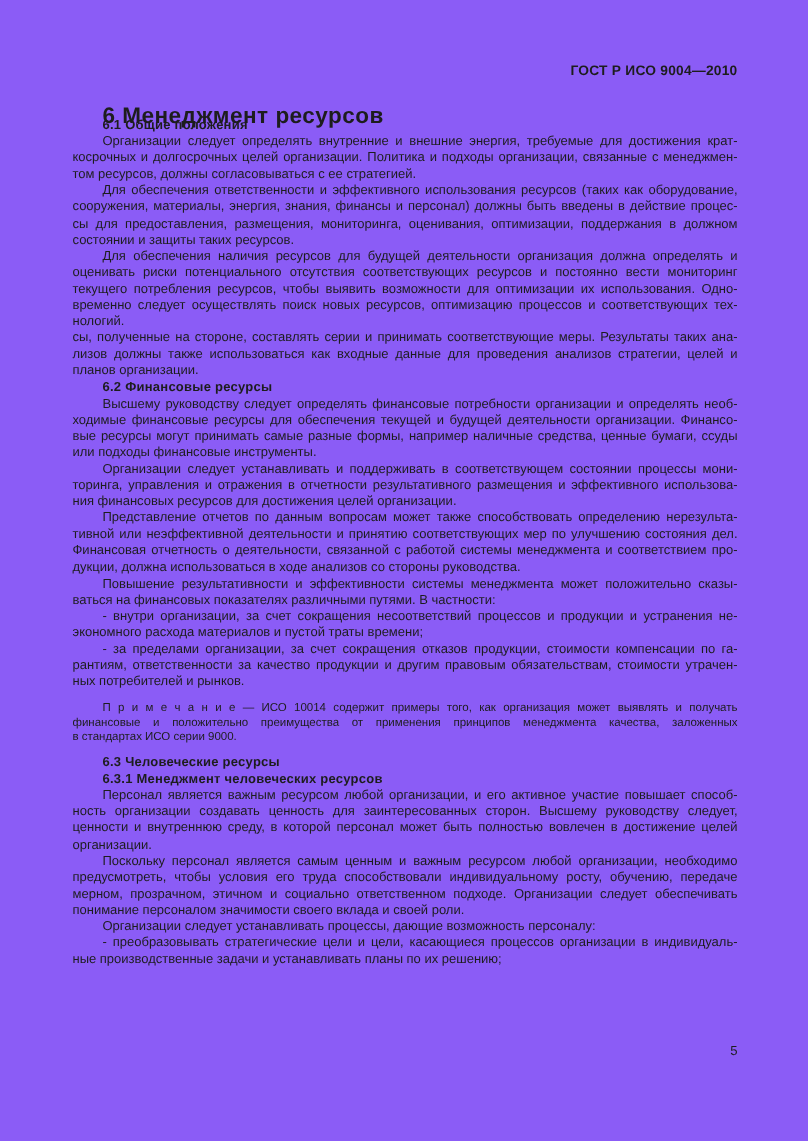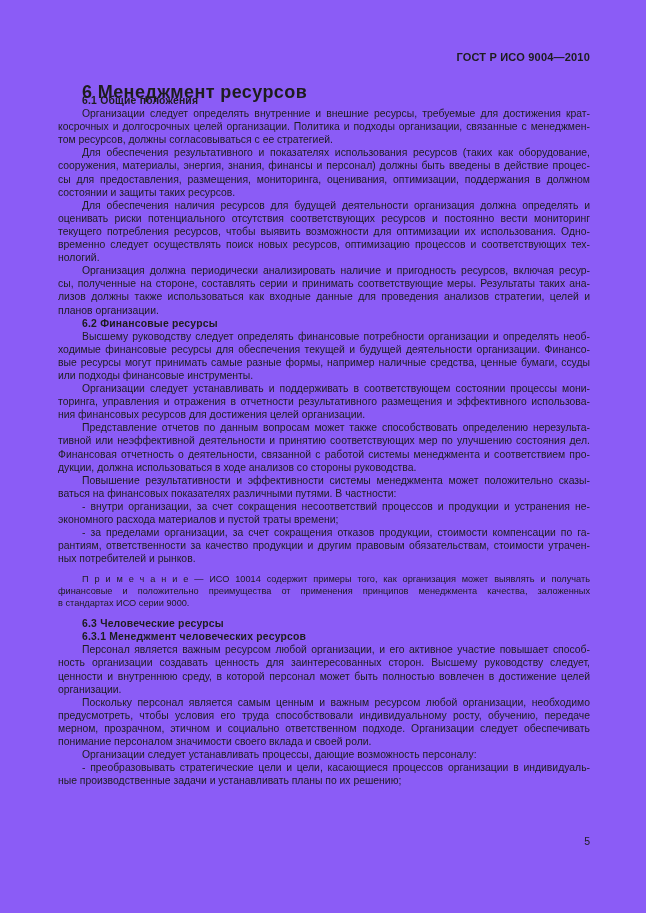--- a/index.html
+++ b/index.html
@@ -78,39 +78,38 @@
 <body>
 
 <div class="page">
   <div class="doc-header">ГОСТ Р ИСО 9004—2010</div>
 
   <div class="chapter-heading">6 Менеджмент ресурсов</div>
 
   <div class="content">
       <div class="block subheading">6.1 Общие положения</div>
       <div class="block paragraph">
-        <div class="line first">Организации следует определять внутренние и внешние ресурсы, требуемые для достижения крат-</div>
+        <div class="line first">Организации следует определять внутренние и внешние энергия, требуемые для достижения крат-</div>
         <div class="line">косрочных и долгосрочных целей организации. Политика и подходы организации, связанные с менеджмен-</div>
         <div class="line last">том ресурсов, должны согласовываться с ее стратегией.</div>
       </div>
       <div class="block paragraph">
-        <div class="line first">Для обеспечения результативного и показателях использования ресурсов (таких как оборудование,</div>
+        <div class="line first">Для обеспечения ответственности и эффективного использования ресурсов (таких как оборудование,</div>
         <div class="line">сооружения, материалы, энергия, знания, финансы и персонал) должны быть введены в действие процес-</div>
         <div class="line">сы для предоставления, размещения, мониторинга, оценивания, оптимизации, поддержания в должном</div>
         <div class="line last">состоянии и защиты таких ресурсов.</div>
       </div>
       <div class="block paragraph">
         <div class="line first">Для обеспечения наличия ресурсов для будущей деятельности организация должна определять и</div>
         <div class="line">оценивать риски потенциального отсутствия соответствующих ресурсов и постоянно вести мониторинг</div>
         <div class="line">текущего потребления ресурсов, чтобы выявить возможности для оптимизации их использования. Одно-</div>
         <div class="line">временно следует осуществлять поиск новых ресурсов, оптимизацию процессов и соответствующих тех-</div>
         <div class="line last">нологий.</div>
       </div>
       <div class="block paragraph">
-        <div class="line first">Организация должна периодически анализировать наличие и пригодность ресурсов, включая ресур-</div>
         <div class="line">сы, полученные на стороне, составлять серии и принимать соответствующие меры. Результаты таких ана-</div>
         <div class="line">лизов должны также использоваться как входные данные для проведения анализов стратегии, целей и</div>
         <div class="line last">планов организации.</div>
       </div>
       <div class="block subheading">6.2 Финансовые ресурсы</div>
       <div class="block paragraph">
         <div class="line first">Высшему руководству следует определять финансовые потребности организации и определять необ-</div>
         <div class="line">ходимые финансовые ресурсы для обеспечения текущей и будущей деятельности организации. Финансо-</div>
         <div class="line">вые ресурсы могут принимать самые разные формы, например наличные средства, ценные бумаги, ссуды</div>
         <div class="line last">или подходы финансовые инструменты.</div>

